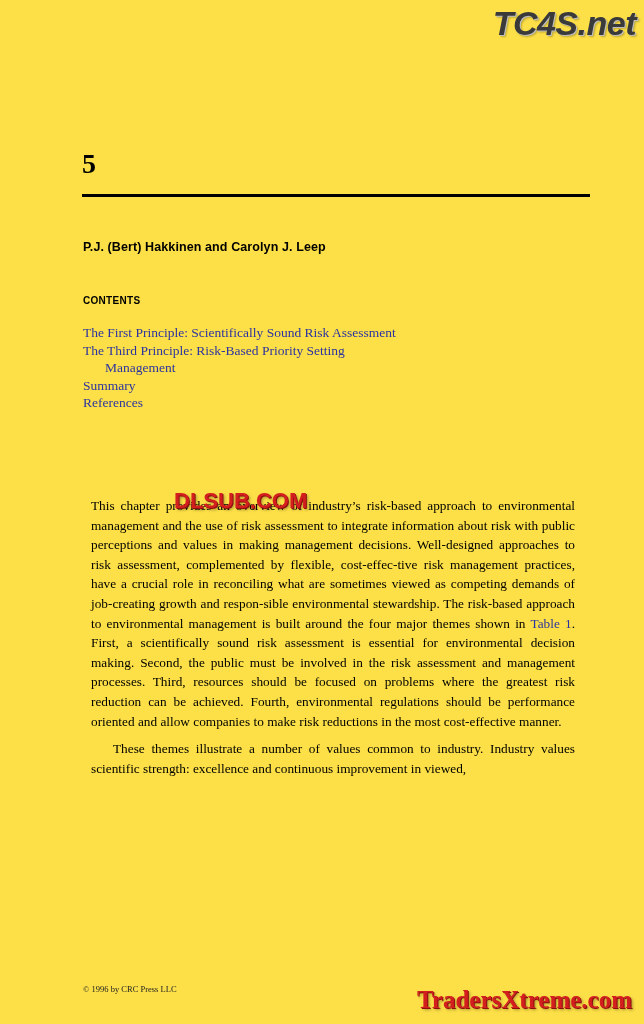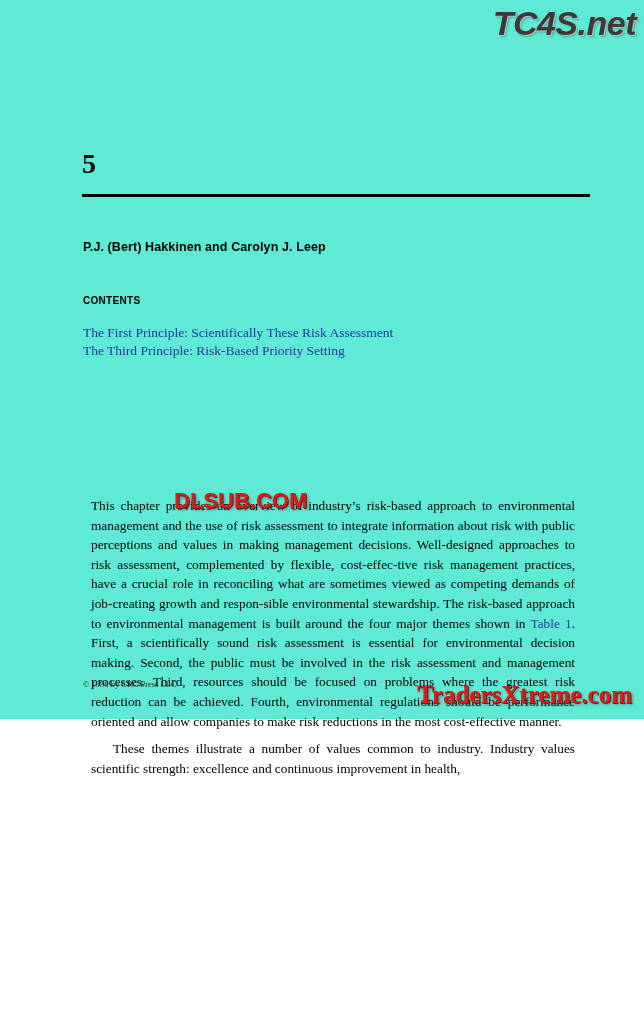--- a/index.html
+++ b/index.html
@@ -11,22 +11,22 @@
     height: 1024px;
     background: #ffffff;
     font-family: "Liberation Serif", serif;
     position: relative;
     overflow: hidden;
   }
   .page {
     position: absolute;
     left: 0; top: 0;
     width: 644px;
-    height: 719px;
-    background: #5eead4;
+    height: 1024px;
+    background: #fde047;
   }
 
   
   .watermark-top {
     position: absolute;
     right: 8px;
     top: 4px;
     font-family: "Liberation Sans", sans-serif;
     font-weight: bold;
     font-style: italic;
@@ -178,32 +178,39 @@
 
 
   <div class="rule"></div>
 
   <div class="authors">P.J. (Bert) Hakkinen and Carolyn J. Leep</div>
 
   <div class="contents-title">CONTENTS</div>
 
   <div class="toc">
     <div class="toc-item">
-      <span>The First Principle: Scientifically These Risk Assessment</span>
+      <span>The First Principle: Scientifically Sound Risk Assessment</span>
     </div>
     <div class="toc-item">
       <span>The Third Principle: Risk-Based Priority Setting</span>
     </div>
     <div class="toc-item">
+      <span class="cont">Management</span>
+    </div>
+    <div class="toc-item">
+      <span>Summary</span>
+    </div>
+    <div class="toc-item">
+      <span>References</span>
     </div>
   </div>
 
   <div class="body-text">
     <p><span>This chapter provides an overview of industry’s risk-based approach to environmental management and the use of risk assessment to integrate information about risk with public perceptions and values in making management decisions. Well-designed approaches to risk assessment, complemented by flexible, cost-effec-tive risk management practices, have a crucial role in reconciling what are sometimes viewed as competing demands of job-creating growth and respon-sible environmental stewardship. The risk-based approach to environmental management is built around the four major themes shown in </span><span class="link-ref">Table 1</span><span>. First, a scientifically sound risk assessment is essential for environmental decision making. Second, the public must be involved in the risk assessment and management processes. Third, resources should be focused on problems where the greatest risk reduction can be achieved. Fourth, environmental regulations should be performance oriented and allow companies to make risk reductions in the most cost-effective manner.</span></p>
-    <p>These themes illustrate a number of values common to industry. Industry values scientific strength: excellence and continuous improvement in health,</p>
+    <p>These themes illustrate a number of values common to industry. Industry values scientific strength: excellence and continuous improvement in viewed,</p>
   </div>
 
   <div class="watermark-mid">DLSUB.COM</div>
 
   <div class="copyright">© 1996 by CRC Press LLC</div>
 
   <div class="watermark-bottom">TradersXtreme.com</div>
 
 </div>
 

